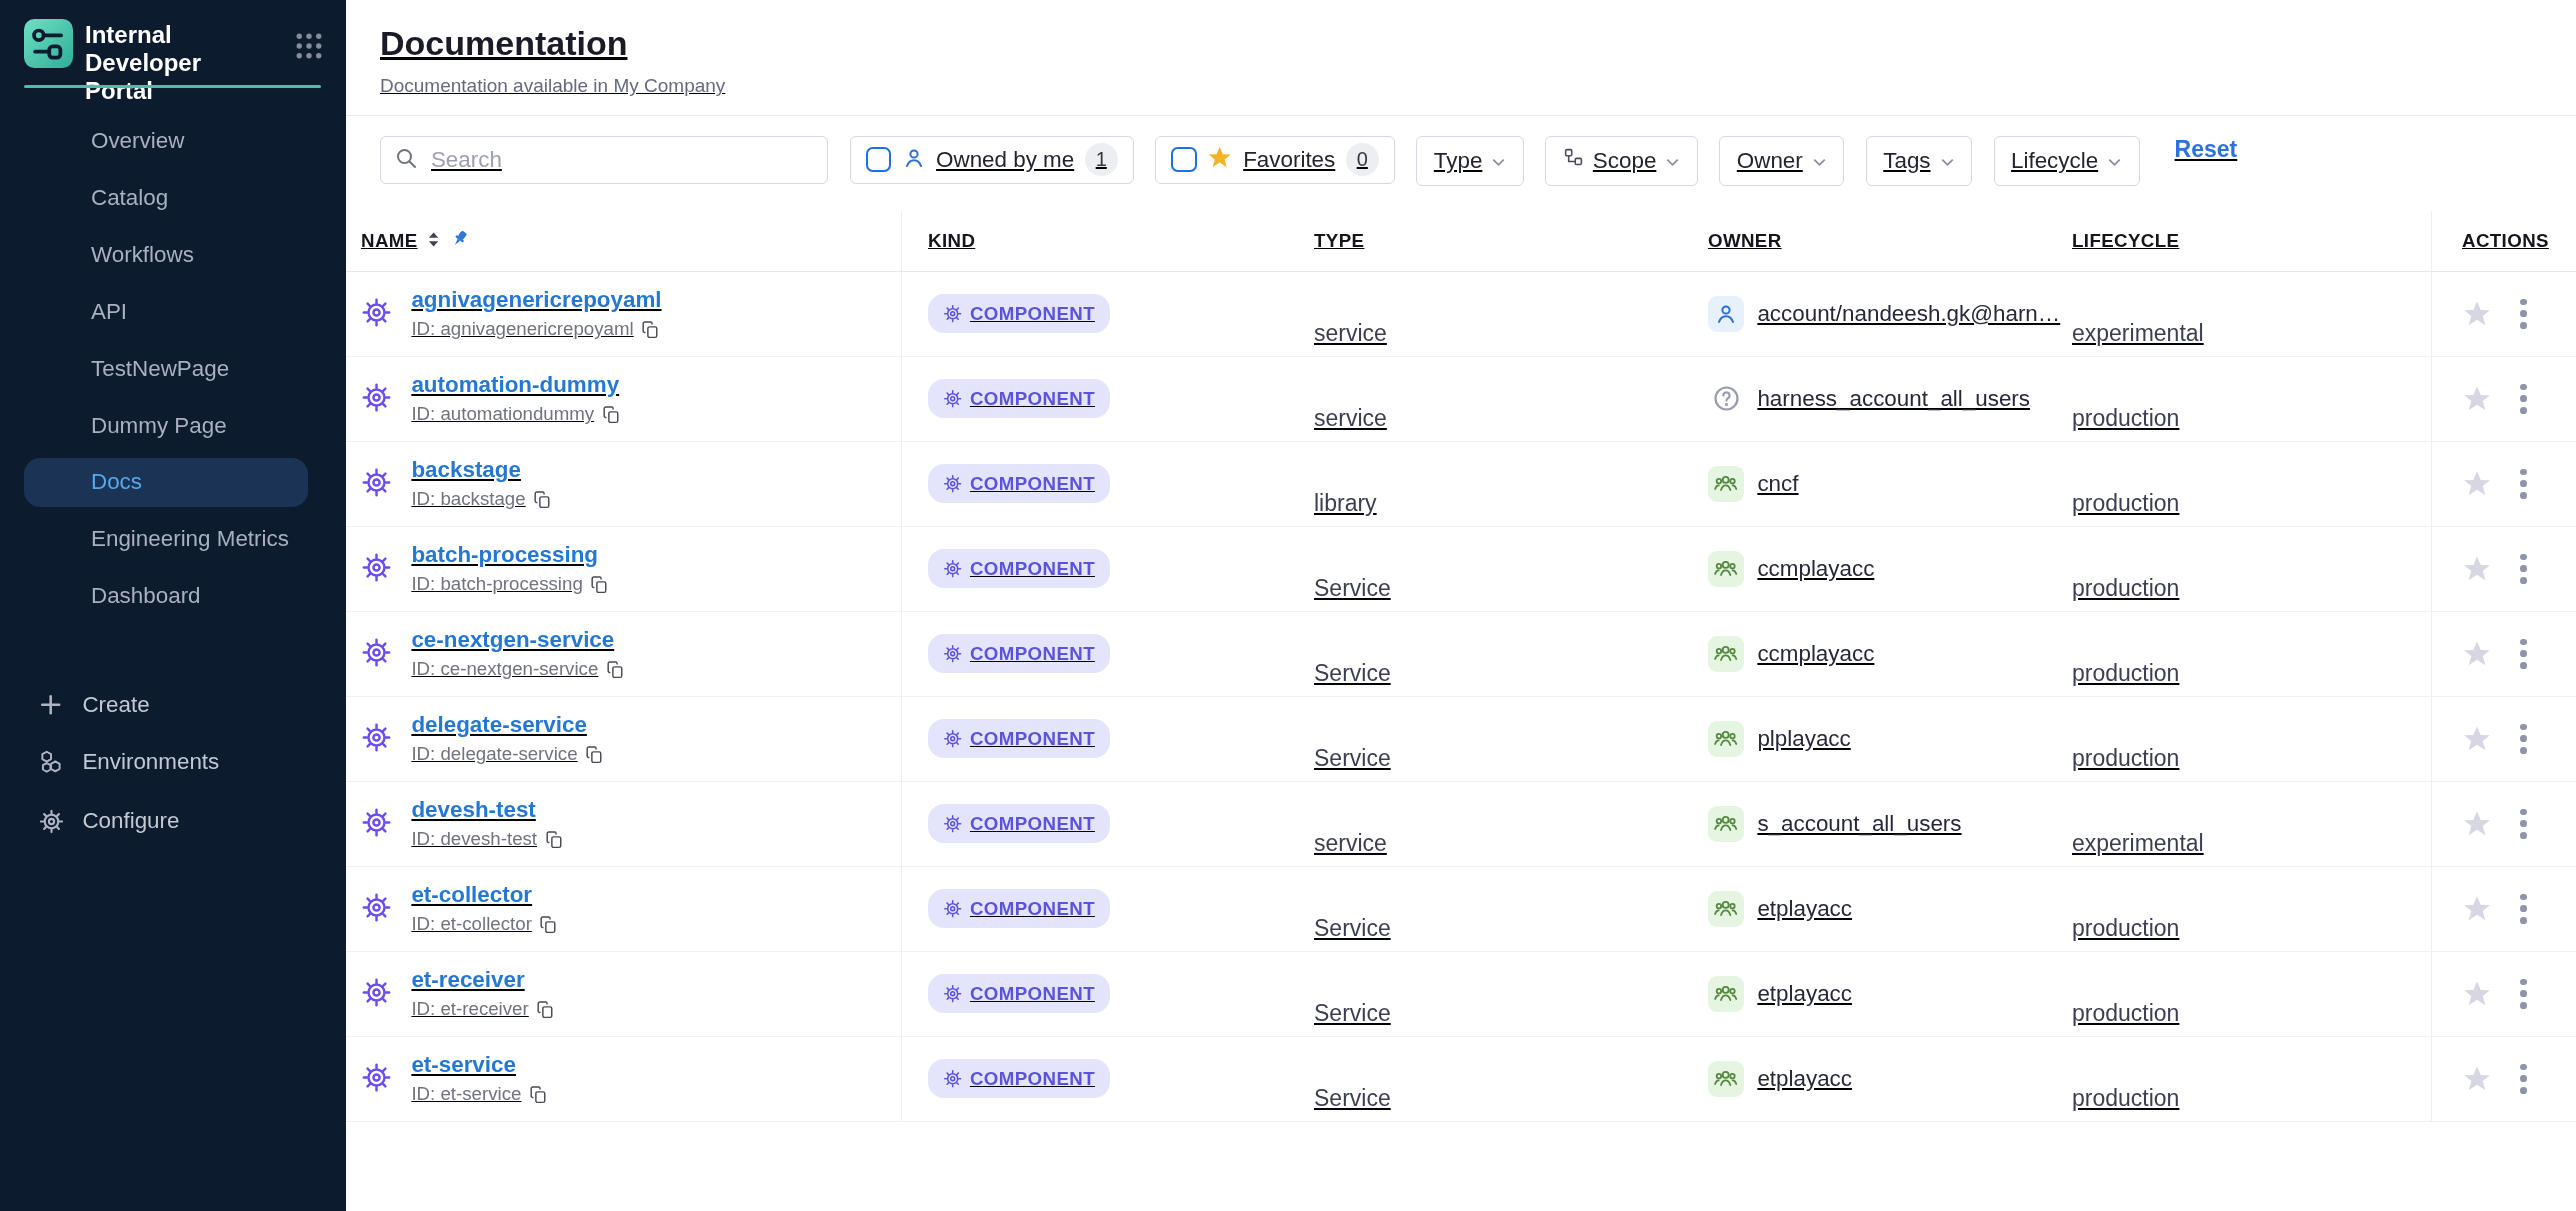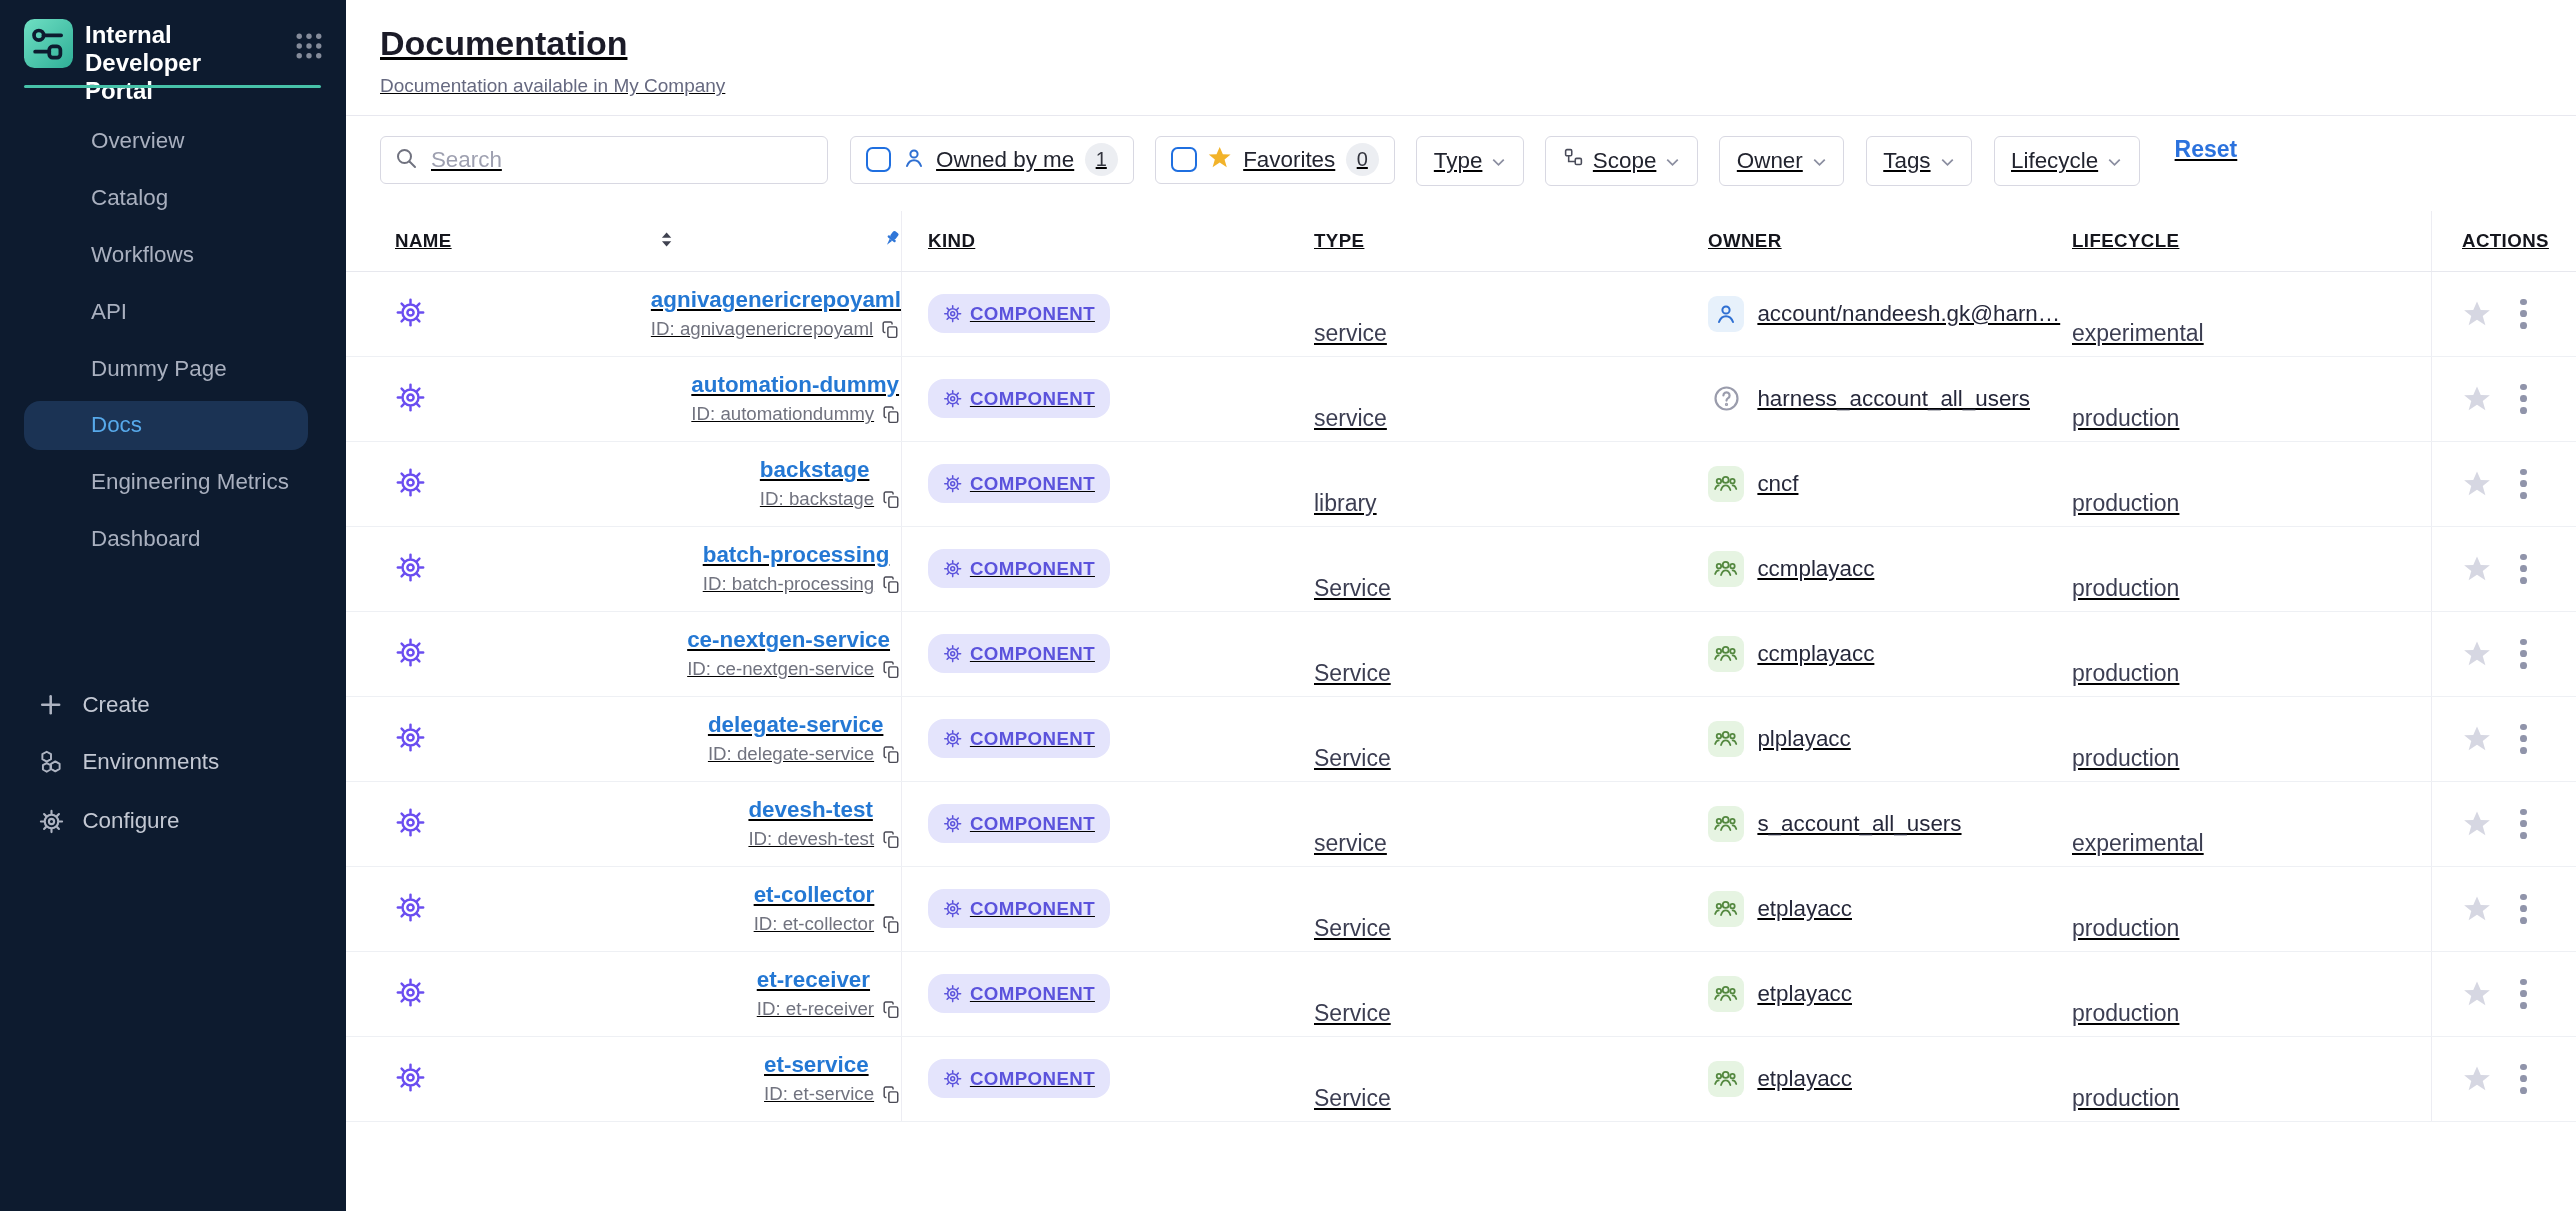--- a/index.html
+++ b/index.html
@@ -46,21 +46,21 @@
         align-items:center;padding:0 16.4px;gap:9px;font-size:22.4px;color:#22242f;cursor:pointer;}
   .reset-link{color:#2b72dd;font-size:23px;font-weight:700;margin-left:13.4px;cursor:pointer;}
   .star-gold{color:#f2b32a;font-size:27px;line-height:1;}
 
   
   .table{margin-top:27px;}
   .trow{display:grid;grid-template-columns:556px 400px 394px 364px 372px 143px;}
   .thead{height:60px;border-bottom:1.5px solid #e7e8ee;}
   .tbody-row{height:84px;border-bottom:1.5px solid #eef0f4;}
   .cell{display:flex;align-items:center;box-sizing:border-box;}
-  .c1{padding-left:49px;border-right:1.5px solid #ededf3;justify-content:space-between;}
+  .c1{padding-left:15px;border-right:1.5px solid #ededf3;}
   .c2{padding-left:26px;}
   .c3,.c4,.c5{padding-left:12px;}
   .c5{border-right:1.5px solid #ededf3;}
   .c6{padding-left:30px;}
   .hcell{font-size:18.7px;font-weight:700;color:#15161d;letter-spacing:0.4px;}
   .hname{gap:10.5px;}
 
   .row-gear{flex-shrink:0;margin-right:19.4px;}
   .name-block{display:flex;flex-direction:column;gap:5.2px;}
   .name-link{font-size:22.4px;font-weight:700;color:#2478d4;text-decoration:none;cursor:pointer;}
@@ -121,20 +121,21 @@
         </svg>
       </span>
     </div>
     <div class="side-rule"></div>
 
     <div class="nav">
       <div class="nav-item">Overview</div>
       <div class="nav-item">Catalog</div>
       <div class="nav-item">Workflows</div>
       <div class="nav-item">API</div>
+      <div class="nav-item">TestNewPage</div>
       <div class="nav-item">Dummy Page</div>
       <div class="nav-item selected">Docs</div>
       <div class="nav-item">Engineering Metrics</div>
       <div class="nav-item">Dashboard</div>
     </div>
 
     <div class="side-foot-item" style="top:676px;">
       <span class="f-ic">
         <svg width="25.4" height="25.4" viewBox="0 0 24 24" stroke="#aeb4c2" stroke-width="2.4" stroke-linecap="round" fill="none">
           <line x1="12" y1="4" x2="12" y2="20"></line>

